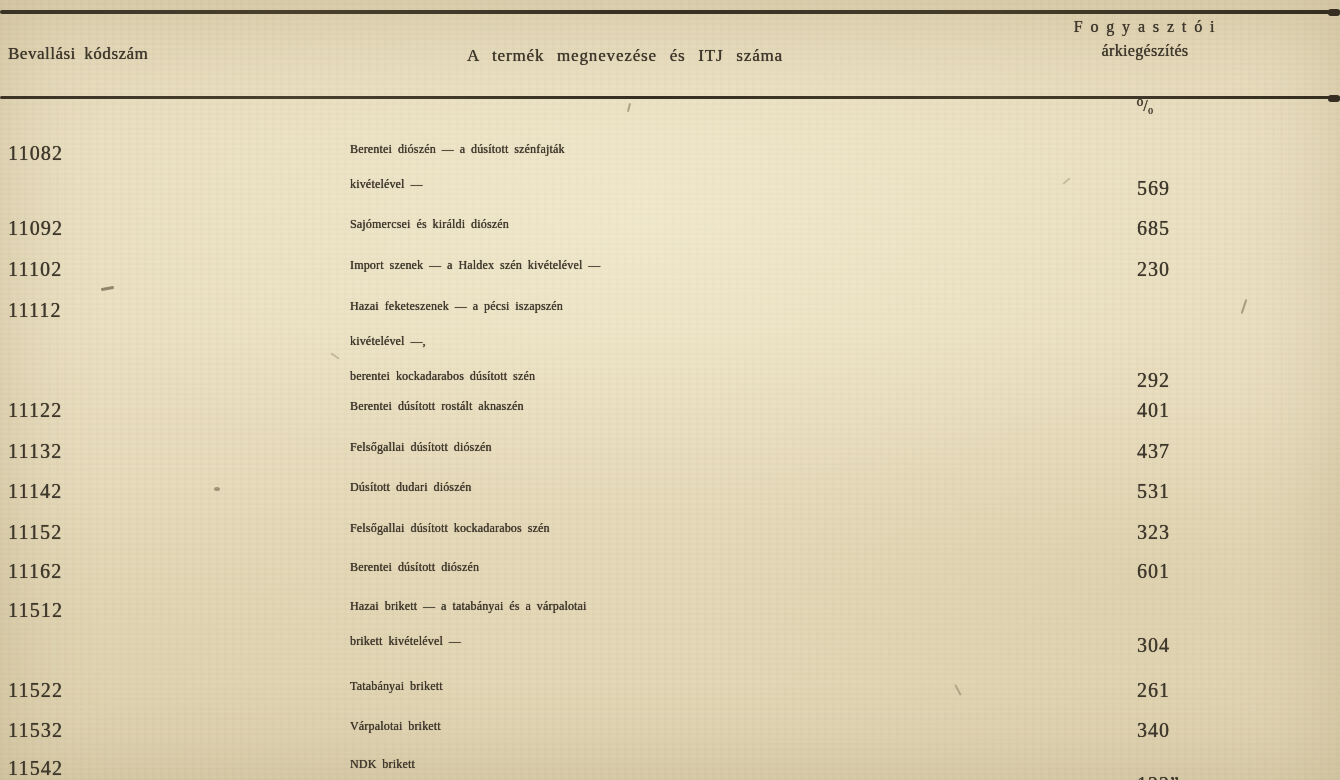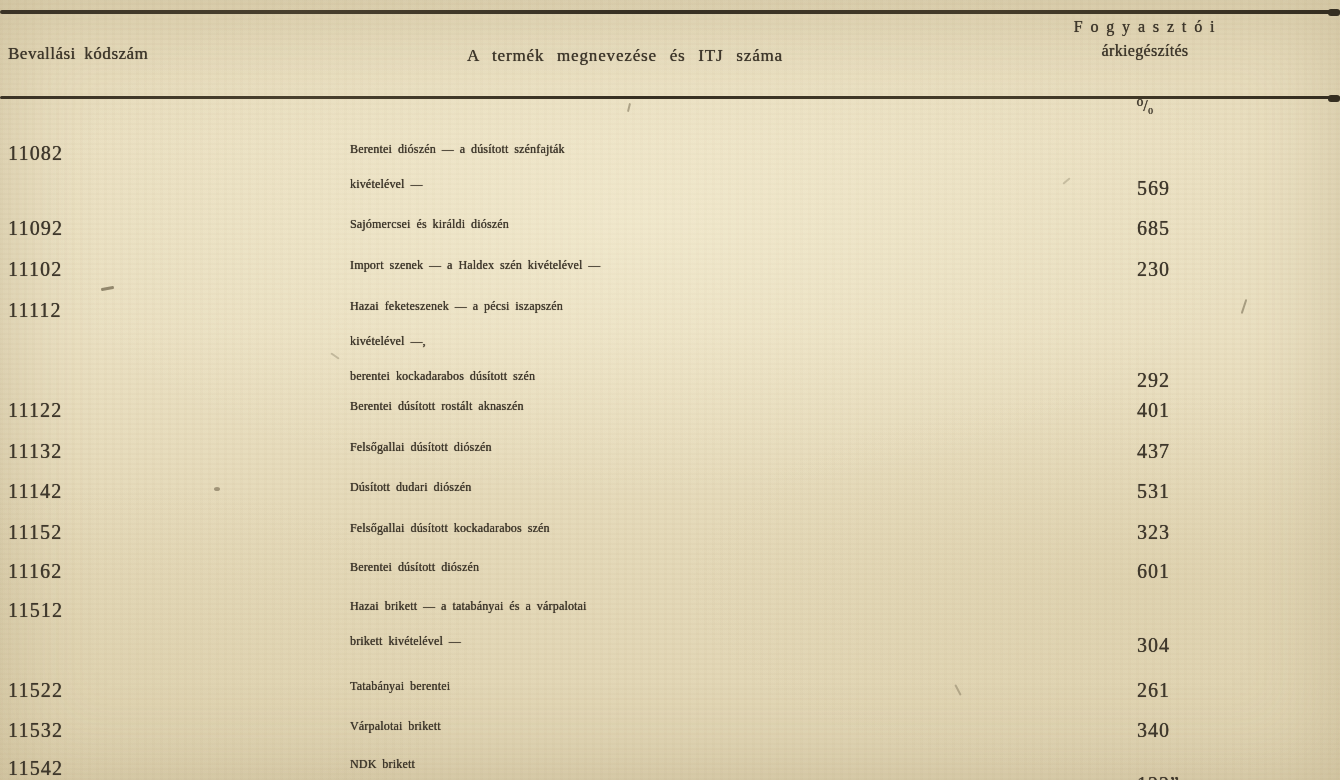--- a/index.html
+++ b/index.html
@@ -217,21 +217,21 @@
       </div>
       <div class="row" style="top: 599px;">
     <span class="code ink">11512</span>
     <span class="value ink" style="top: 35px;">304</span>
   <span class="pline ink" style="top: 0px;">Hazai brikett — a tatabányai és a várpalotai</span>
         <span class="pline ink" style="top: 35px;">brikett kivételével —</span>
       </div>
       <div class="row" style="top: 679px;">
     <span class="code ink">11522</span>
     <span class="value ink" style="top: 0px;">261</span>
-  <span class="pline ink" style="top: 0px;">Tatabányai berentei</span>
+  <span class="pline ink" style="top: 0px;">Tatabányai brikett</span>
       </div>
       <div class="row" style="top: 719px;">
     <span class="code ink">11532</span>
     <span class="value ink" style="top: 0px;">340</span>
   <span class="pline ink" style="top: 0px;">Várpalotai brikett</span>
       </div>
       <div class="row" style="top: 757px;">
     <span class="code ink">11542</span>
     <span class="value ink" style="top: 16px;">122”</span>
   <span class="pline ink" style="top: 0px;">NDK brikett</span>

